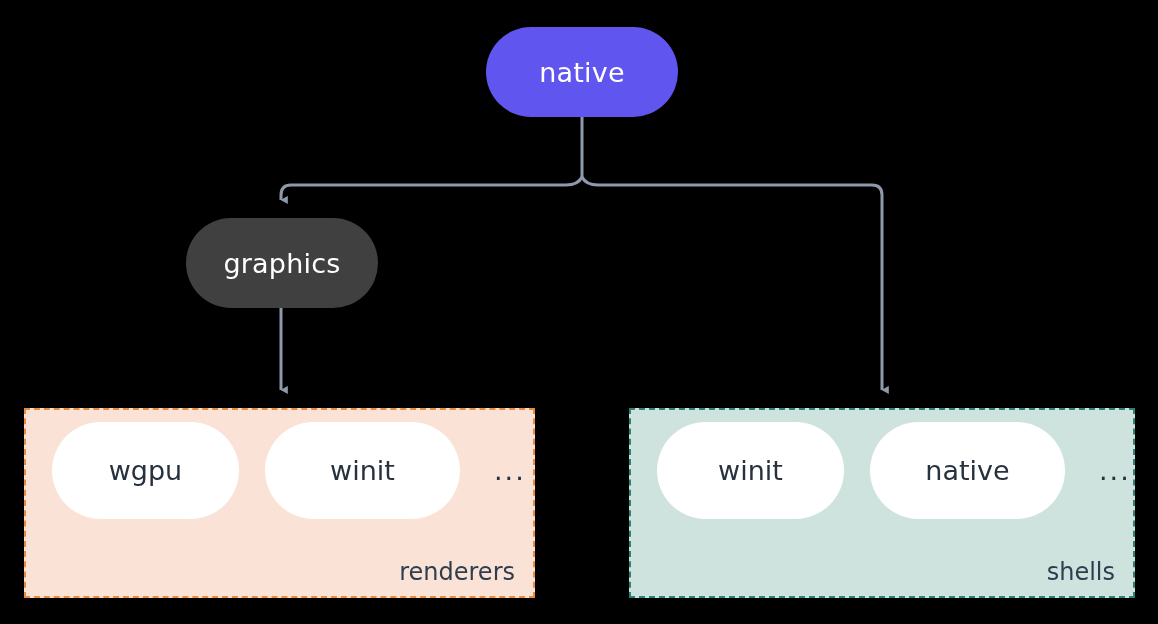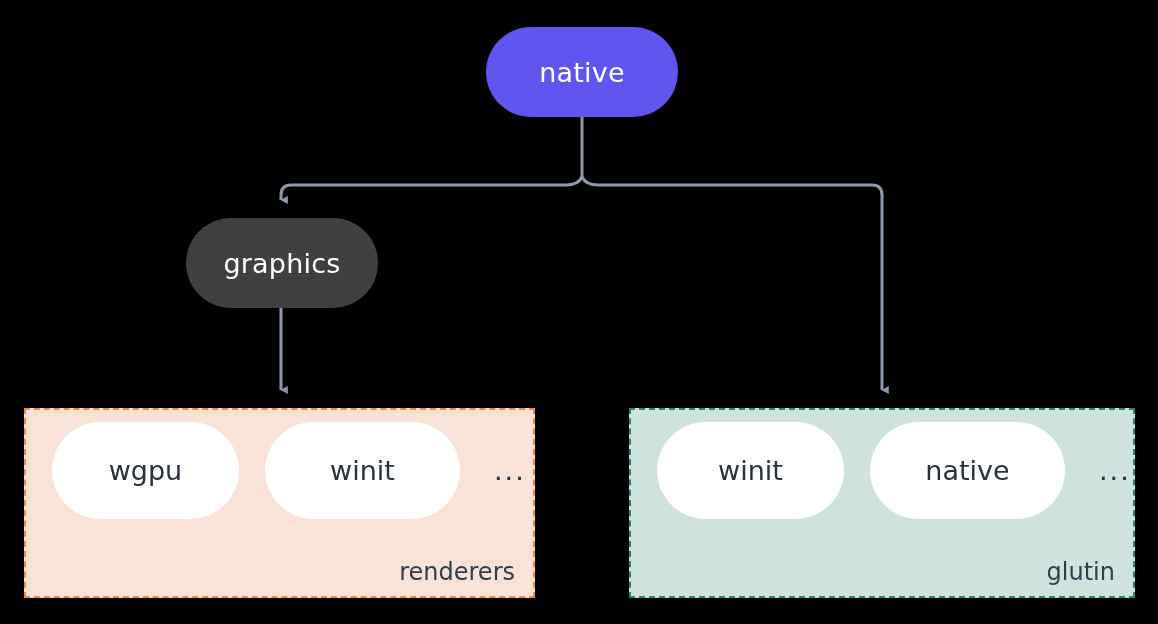--- a/index.html
+++ b/index.html
@@ -158,16 +158,16 @@
   <div class="group group-shells">
     <div class="pill-row">
       <div class="pill">
         <span>winit</span>
       </div>
       <div class="pill pill-wide">
         <span>native</span>
       </div>
       <span class="ellipsis">...</span>
     </div>
-    <div class="group-label">glutin</div>
+    <div class="group-label">shells</div>
   </div>
 
 </div>
 
 </body></html>

